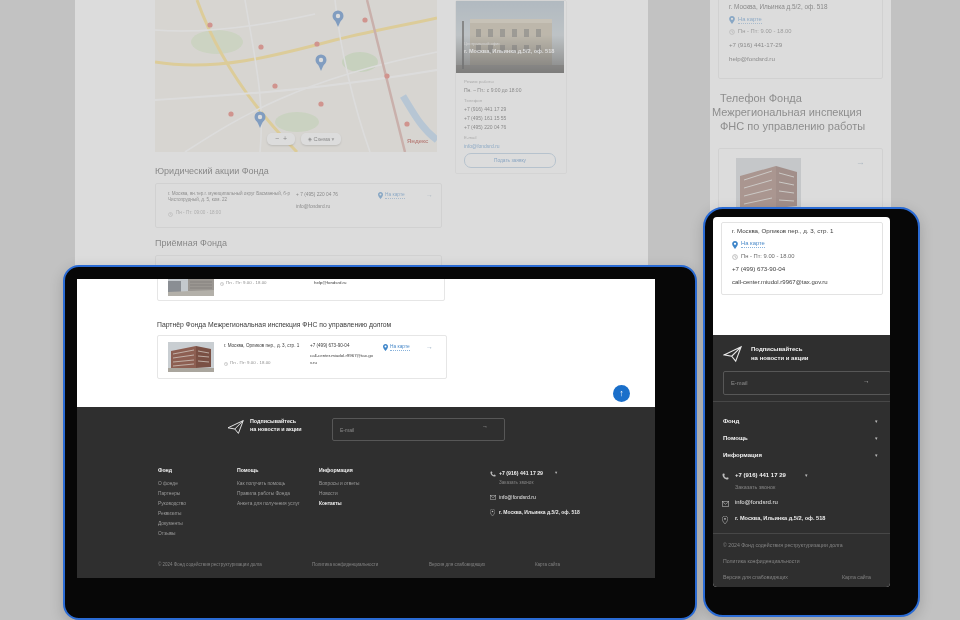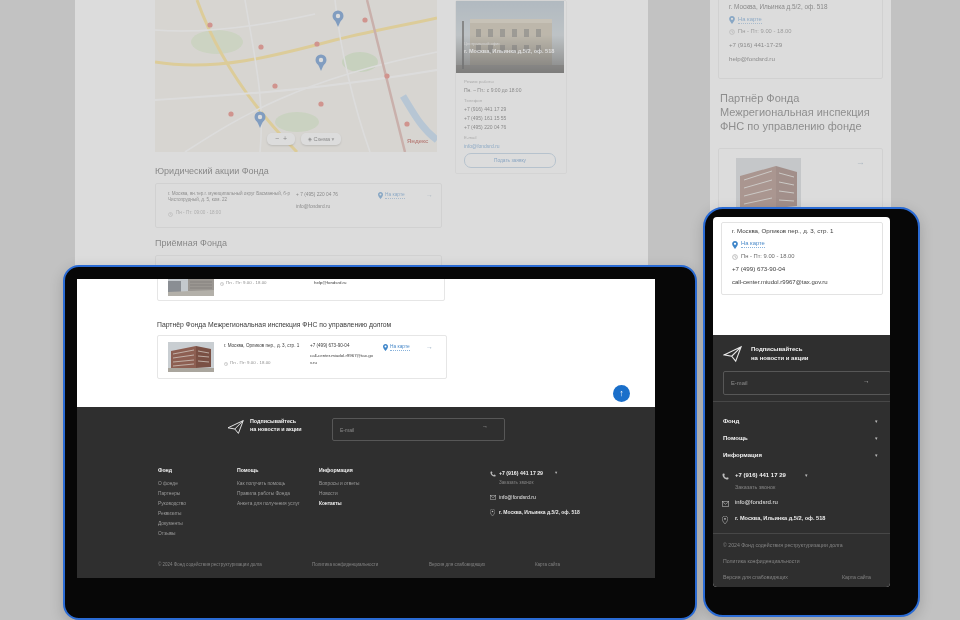--- a/index.html
+++ b/index.html
@@ -187,23 +187,23 @@
       <span class="abs" style="left:10px;top:48px">
         <svg width="6" height="6" viewBox="0 0 10 10">
             <circle cx="5" cy="5" r="4" fill="none" stroke="#9a9a9a"></circle>
             <path d="M5 2.5 V5 L7 6" stroke="#9a9a9a" fill="none"></path>
           </svg>
       </span>
       <div class="t" style="left:19px;top:47px;font-size:5.8px;color:#6b6b6b">Пн - Пт: 9.00 - 18.00</div>
       <div class="t dark" style="left:10px;top:60px;font-size:6.2px">+7 (916) 441-17-29</div>
       <div class="t dark" style="left:10px;top:74px;font-size:6.2px">help@fondsrd.ru</div>
     </div>
-    <div class="t" style="left:10px;top:92px;font-size:11px;color:#4a4a4a">Партнёр Фонда</div>
-    <div class="t" style="left:10px;top:106px;font-size:11px;color:#4a4a4a">Межрегиональная инспекция</div>
-    <div class="t" style="left:10px;top:120px;font-size:11px;color:#4a4a4a">ФНС по управлению фонде</div>
+    <div class="t" style="left:10px;top:92px;font-size:11px;color:#4a4a4a">Телефон Фонда</div>
+    <div class="t" style="left:2px;top:106px;font-size:11px;color:#4a4a4a">Межрегиональная инспекция</div>
+    <div class="t" style="left:10px;top:120px;font-size:11px;color:#4a4a4a">ФНС по управлению работы</div>
     <div class="card" style="left:8px;top:148px;width:163px;height:120px">
       <div class="t arrow" style="left:137px;top:8px;font-size:9px">→</div>
       <div class="photo" style="left:17px;top:9px;width:65px;height:58px">
         <svg width="65" height="58" viewBox="0 0 65 58">
           <rect width="65" height="58" fill="#c9ced2"></rect>
           <path d="M4 18 L40 8 L40 50 L4 54 Z" fill="#8d5f52"></path>
           <path d="M40 8 L61 14 L61 48 L40 50 Z" fill="#7a5044"></path>
           <g stroke="#d8d3cb" stroke-width="1">
             <path d="M8 22 L36 13 M8 30 L36 22 M8 38 L36 31 M8 46 L36 40"></path>
             <path d="M43 15 L58 19 M43 24 L58 27 M43 33 L58 35 M43 42 L58 43"></path>

